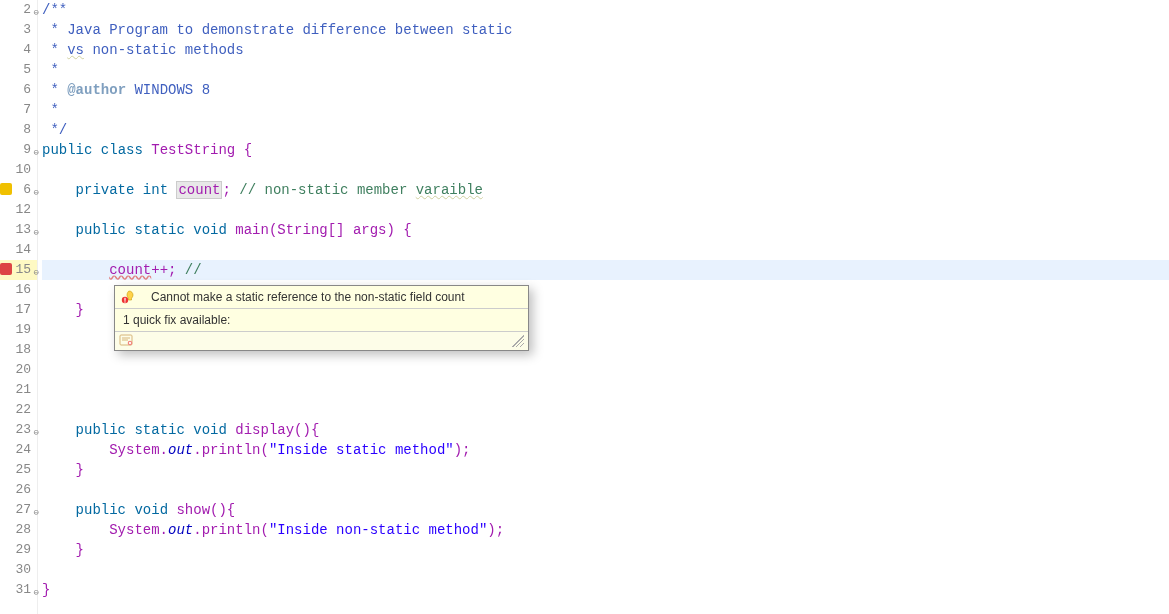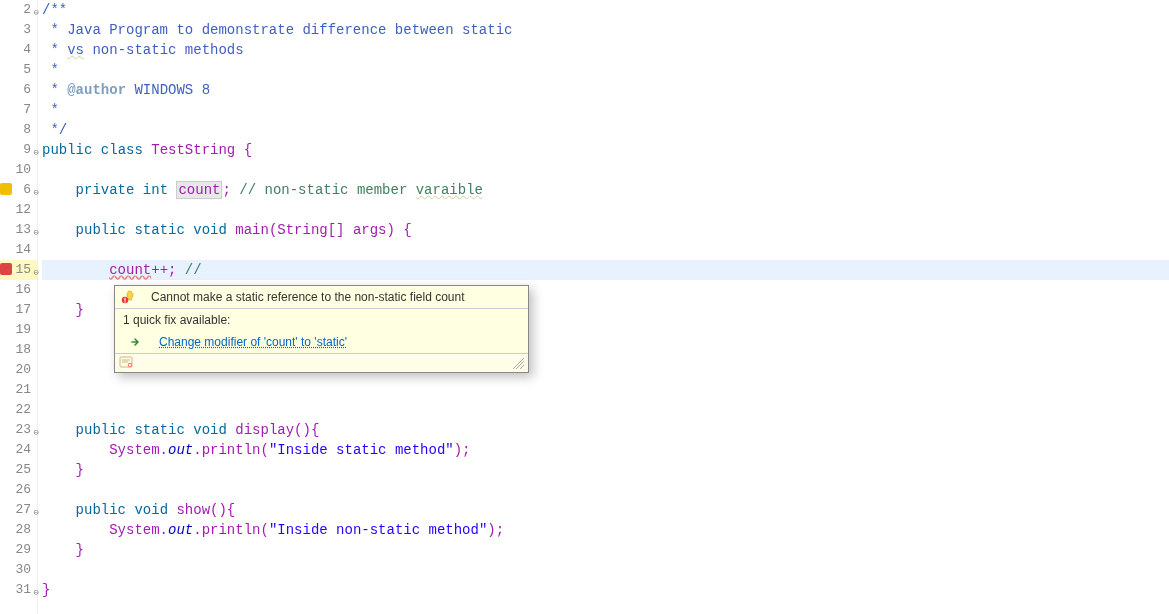--- a/index.html
+++ b/index.html
@@ -184,28 +184,20 @@
         <rect x="3.4" y="7.8" width="1.2" height="3" fill="#fff"></rect>
         <rect x="3.4" y="11.4" width="1.2" height="1.2" fill="#fff"></rect>
         <path d="M8 1 C10.5 1 12 3 12 5 C12 6.5 11 7.5 10.5 8.5 L10.5 10 L7.5 10 L7.5 8.5 C7 7.5 6 6.5 6 5 C6 3 7.5 1 8 1 Z" fill="#ffd24a" stroke="#c79a00" stroke-width="0.6"></path>
       </svg>
     </span>
     <span>Cannot make a static reference to the non-static field count</span>
   </div>
   <div class="tooltip-row tooltip-sep">
     <span>1 quick fix available:</span>
   </div>
-  <div class="tooltip-row" style="padding-left:14px">
-    <span class="tooltip-icon-bulb">
-      <svg width="12" height="12" viewBox="0 0 12 12">
-          <path d="M2 6 L7 6 M5 3 L8 6 L5 9" stroke="#3a8a3a" stroke-width="1.6" fill="none" stroke-linecap="round" stroke-linejoin="round"></path>
-        </svg>
-    </span>
-    <span class="quickfix-link">Change modifier of 'count' to 'static'</span>
-  </div>
   <div class="tooltip-footer">
     <span class="ficon">
       <svg width="14" height="12" viewBox="0 0 14 12">
         <rect x="1" y="1" width="12" height="10" rx="1" fill="none" stroke="#c7974a" stroke-width="1"></rect>
         <line x1="3" y1="4" x2="11" y2="4" stroke="#c7974a" stroke-width="1"></line>
         <line x1="3" y1="6" x2="9" y2="6" stroke="#c7974a" stroke-width="1"></line>
         <circle cx="11" cy="9" r="2.3" fill="#e55"></circle>
         <line x1="10" y1="8" x2="12" y2="10" stroke="#fff" stroke-width="0.9"></line>
         <line x1="12" y1="8" x2="10" y2="10" stroke="#fff" stroke-width="0.9"></line>
       </svg>

